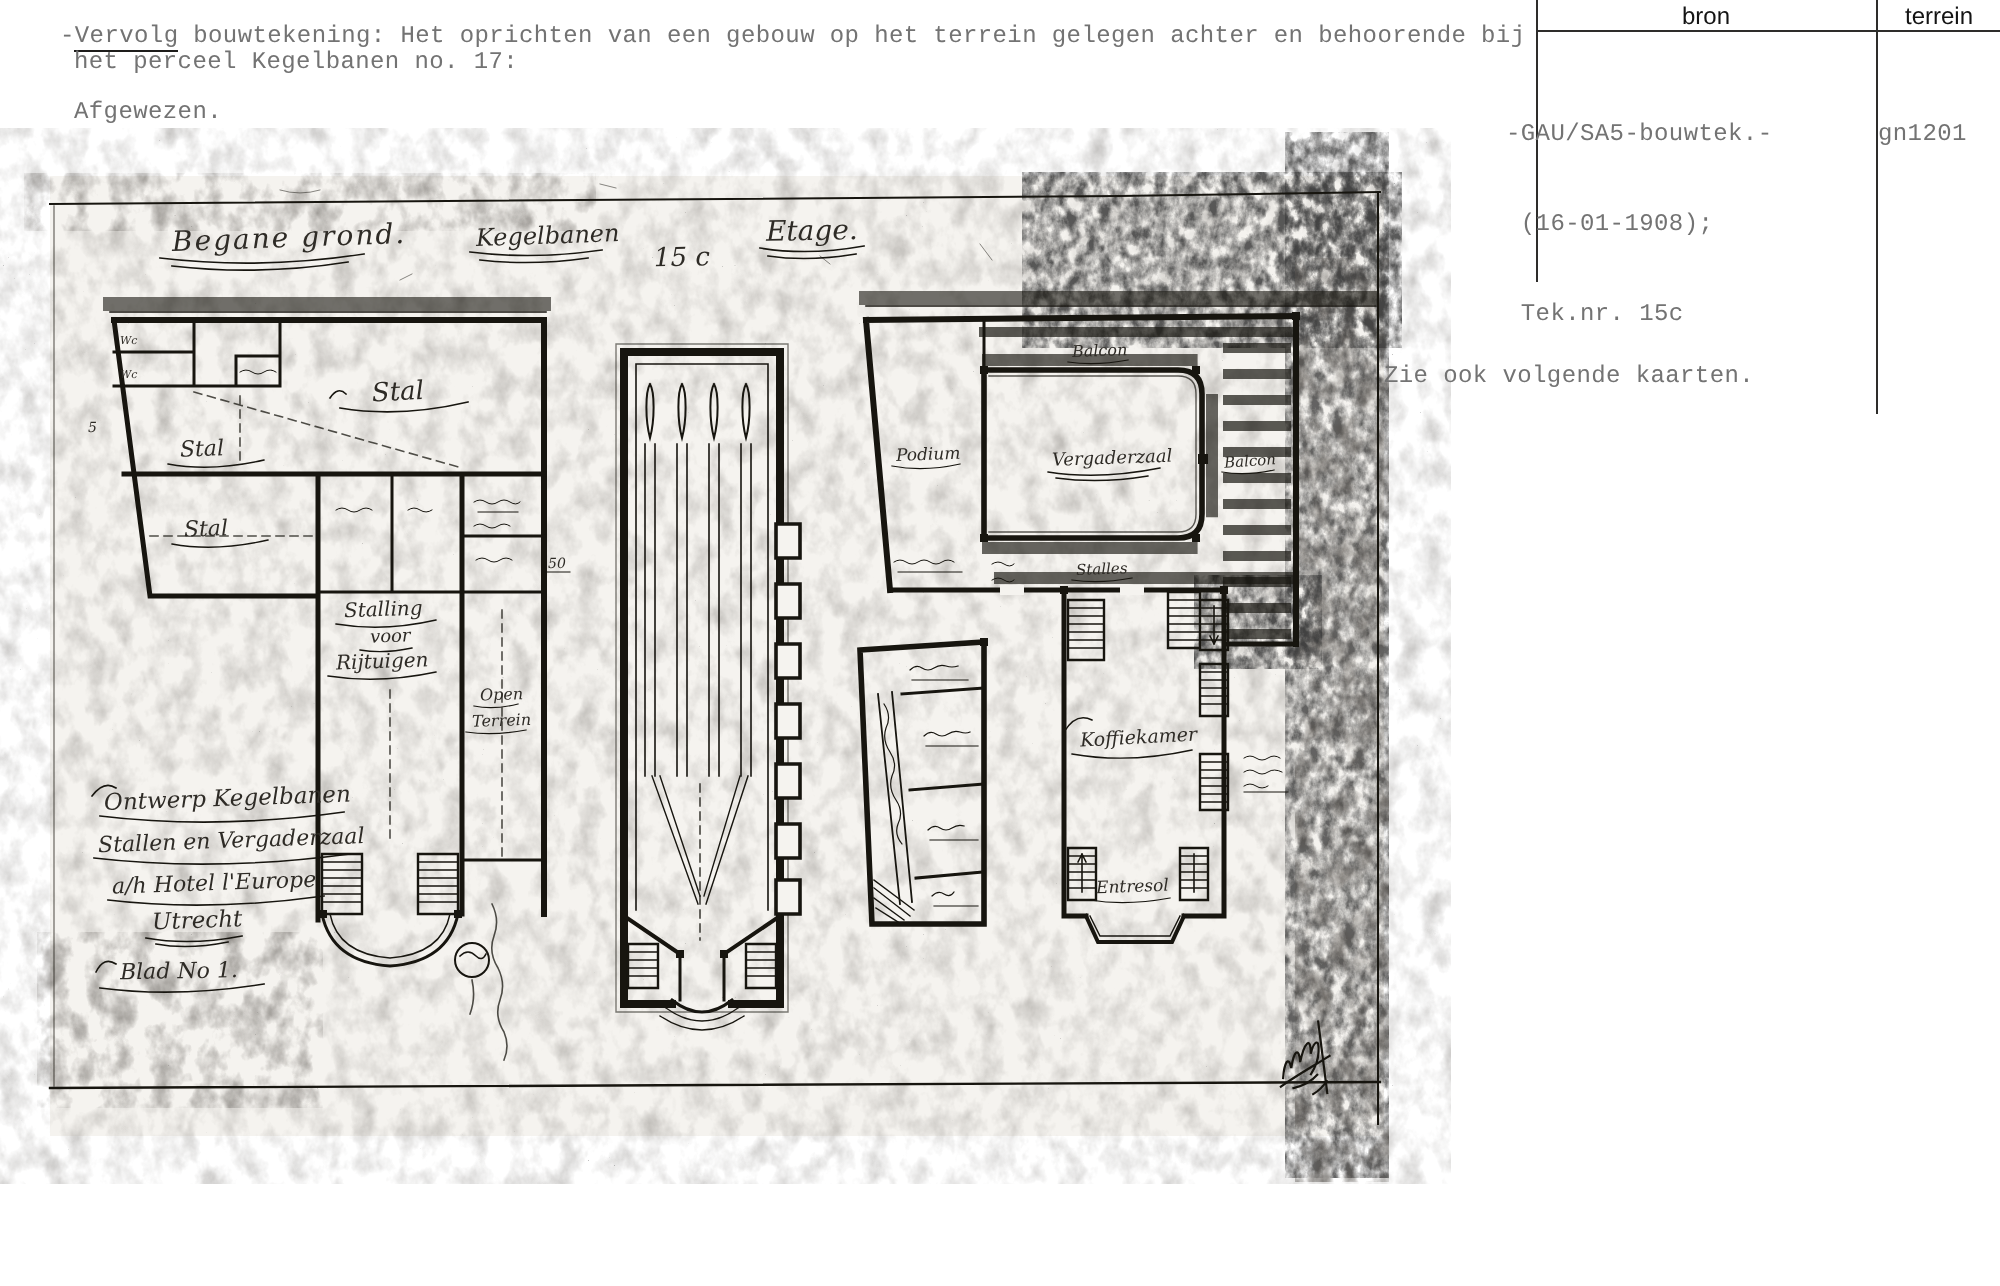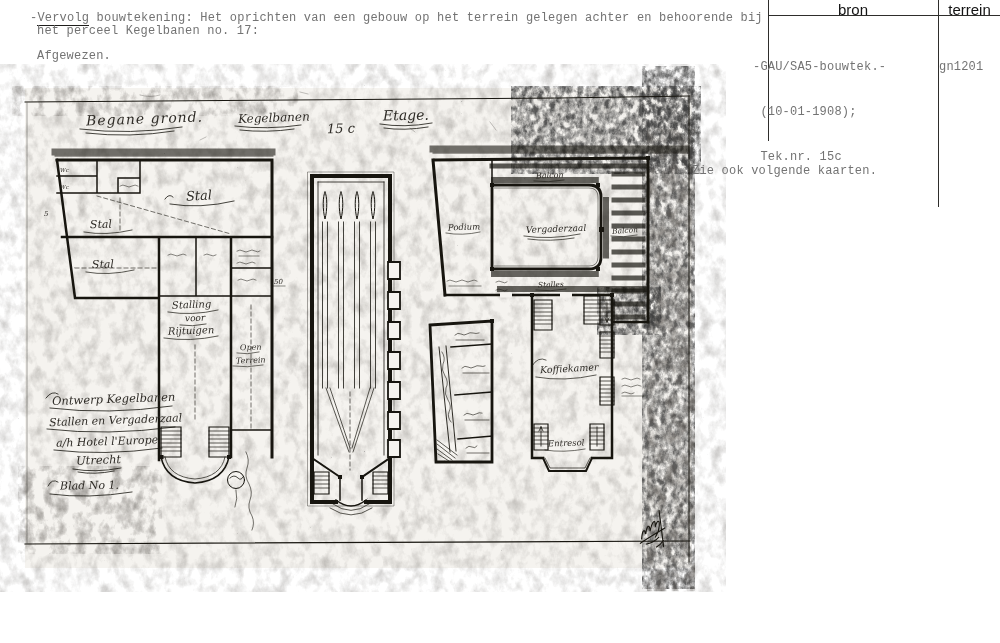--- a/index.html
+++ b/index.html
@@ -1,21 +1,21 @@
 <!DOCTYPE html>
 <html><head>
 <meta charset="utf-8">
 <style>
   html,body{margin:0;padding:0}
   body{width:1000px;height:643px;background:#ffffff;position:relative;overflow:hidden;
        font-family:"Liberation Sans",sans-serif}
   .tw{position:absolute;font-family:"Liberation Mono","DejaVu Sans Mono",monospace;
       font-size:12px;line-height:15px;color:#737373;white-space:pre;letter-spacing:.2px}
   .tw .ul{border-bottom:1.2px solid #1e1d1b}
-  .hdr{position:absolute;font-family:"Liberation Sans",sans-serif;font-size:15px;
+  .hdr{position:absolute;font-family:"Liberation Sans",sans-serif;font-size:12px;
        color:#141414;text-align:center}
   .vline,.hline{position:absolute;background:#2e2d2b}
   svg{position:absolute;left:0;top:0}
   .ink{stroke:#17150f;fill:none;stroke-linecap:square}
   .w05{stroke-width:.5}.w06{stroke-width:.6}.w07{stroke-width:.7}.w08{stroke-width:.8}
   .w09{stroke-width:.9}.w1{stroke-width:1}.w11{stroke-width:1.1}.w12{stroke-width:1.2}
   .w15{stroke-width:1.5}.w2{stroke-width:2}
   .w25{stroke-width:2.5}.w28{stroke-width:2.8}.w3{stroke-width:3}.w4{stroke-width:4}
   .dash{stroke-dasharray:4 3}
   .tick6{stroke-width:6;stroke-dasharray:1 3.2;opacity:.65}
@@ -239,18 +239,18 @@
 <div class="tw" style="left:37px;top:24px">het perceel Kegelbanen no. 17:</div>
 <div class="tw" style="left:37px;top:49px">Afgewezen.</div>
 
 <div class="vline" style="left:768px;top:0;width:1px;height:141px"></div>
 <div class="vline" style="left:938px;top:0;width:1px;height:207px"></div>
 <div class="hline" style="left:768px;top:15px;width:232px;height:1px"></div>
 <div class="hdr" style="left:769px;top:1px;width:168px">bron</div>
 <div class="hdr" style="left:939px;top:1px;width:61px">terrein</div>
 <div class="tw" style="left:753px;top:30px">
   <div>-GAU/SA5-bouwtek.-</div>
-  <div> (10-01-1908);</div>
+  <div> (16-01-1908);</div>
   <div> Tek.nr. 15c</div>
 </div>
 <div class="tw" style="left:939px;top:60px">gn1201</div>
 
-<div class="tw" style="left:692px;top:164px">Zie ook volgende kaarten.</div>
+<div class="tw" style="left:692px;top:181px">Zie ook volgende kaarten.</div>
 
 </body></html>

